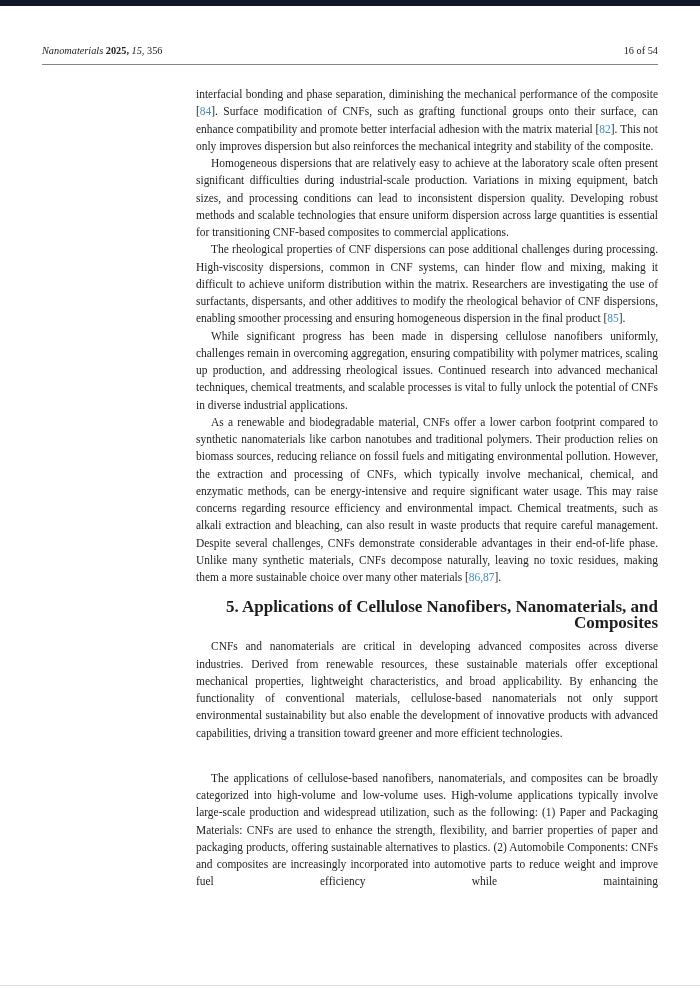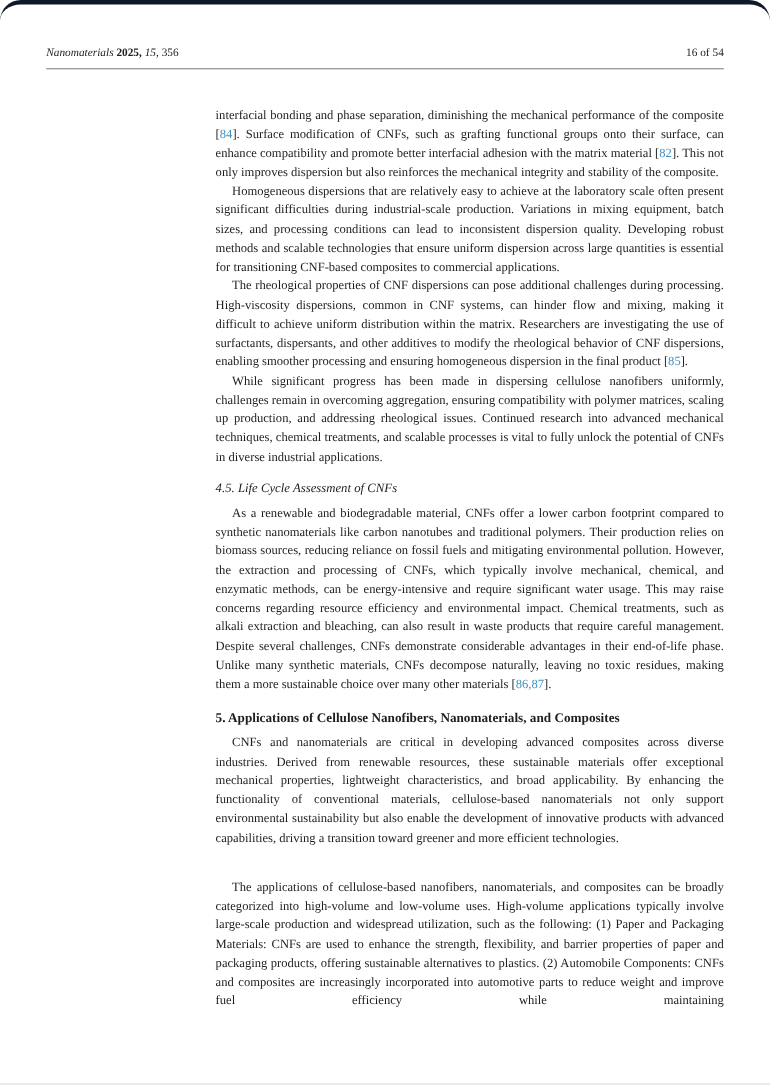--- a/index.html
+++ b/index.html
@@ -7,50 +7,49 @@
   body {
     width: 700px; height: 989px;
     font-family: "Liberation Serif", serif;
     color: #1d1d1f;
     position: relative;
     overflow: hidden;
   }
   .page {
     position: absolute; inset: 0;
     background: #ffffff;
-    border-top: 4px solid #0f172a;
-    border-radius: 19px;
+    border-top: 6px solid #0f172a;
   }
   .page-bottom-edge {
     position: absolute; left: 0; right: 0; bottom: 3px;
     border-bottom: 1.5px solid #d9d9d9;
   }
   .header {
     position: absolute; left: 42px; right: 42px; top: 39px;
     display: flex; justify-content: space-between; align-items: baseline;
     font-size: 10.3px; color: #222;
     white-space: nowrap;
   }
   .header .it { font-style: italic; }
   .header .bd { font-weight: bold; }
   .header-rule {
     position: absolute; left: 42px; right: 42px; top: 58px;
     border-top: 1.4px solid #858585;
   }
   .article {
-    position: absolute; left: 196px; width: 462px; top: 93px;
+    position: absolute; left: 196px; width: 462px; top: 80px;
     font-size: 11.45px; line-height: 17.25px;
     text-align: justify;
   }
   .article p { text-align: justify; }
   .article p.indent { text-indent: 15px; font-family: Liberation Serif, serif; }
   .article p.justify-last { text-align-last: justify; margin-top: 28px; }
   .article h2 {
-    font-size: 12px; font-weight: bold;
-    margin: 13px 0 7px 0; text-align: left; line-height: 16px;
+    font-size: 17px; font-weight: bold;
+    margin: 13px 0 7px 0; text-align: right; line-height: 16px;
   }
   .article h3 {
     font-size: 11.6px; font-weight: normal; font-style: italic;
     margin: 11px 0 8px 0; text-align: left; line-height: 15px;
   }
   .cite { color: #4190bf; }
 </style>
 </head>
 <body>
 
@@ -66,21 +65,20 @@
     <div>16 of 54</div>
   </div>
 
   <div class="header-rule"></div>
 
   <div class="article">
       <p>interfacial bonding and phase separation, diminishing the mechanical performance of the composite [<span class="cite">84</span>]. Surface modification of CNFs, such as grafting functional groups onto their surface, can enhance compatibility and promote better interfacial adhesion with the matrix material [<span class="cite">82</span>]. This not only improves dispersion but also reinforces the mechanical integrity and stability of the composite.</p>
       <p class="indent">Homogeneous dispersions that are relatively easy to achieve at the laboratory scale often present significant difficulties during industrial-scale production. Variations in mixing equipment, batch sizes, and processing conditions can lead to inconsistent dispersion quality. Developing robust methods and scalable technologies that ensure uniform dispersion across large quantities is essential for transitioning CNF-based composites to commercial applications.</p>
       <p class="indent">The rheological properties of CNF dispersions can pose additional challenges during processing. High-viscosity dispersions, common in CNF systems, can hinder flow and mixing, making it difficult to achieve uniform distribution within the matrix. Researchers are investigating the use of surfactants, dispersants, and other additives to modify the rheological behavior of CNF dispersions, enabling smoother processing and ensuring homogeneous dispersion in the final product [<span class="cite">85</span>].</p>
       <p class="indent">While significant progress has been made in dispersing cellulose nanofibers uniformly, challenges remain in overcoming aggregation, ensuring compatibility with polymer matrices, scaling up production, and addressing rheological issues. Continued research into advanced mechanical techniques, chemical treatments, and scalable processes is vital to fully unlock the potential of CNFs in diverse industrial applications.</p>
-      <h3>4.5. Life Cycle Assessment of CNFs</h3>
       <p class="indent">As a renewable and biodegradable material, CNFs offer a lower carbon footprint compared to synthetic nanomaterials like carbon nanotubes and traditional polymers. Their production relies on biomass sources, reducing reliance on fossil fuels and mitigating environmental pollution. However, the extraction and processing of CNFs, which typically involve mechanical, chemical, and enzymatic methods, can be energy-intensive and require significant water usage. This may raise concerns regarding resource efficiency and environmental impact. Chemical treatments, such as alkali extraction and bleaching, can also result in waste products that require careful management. Despite several challenges, CNFs demonstrate considerable advantages in their end-of-life phase. Unlike many synthetic materials, CNFs decompose naturally, leaving no toxic residues, making them a more sustainable choice over many other materials [<span class="cite">86,87</span>].</p>
       <h2>5. Applications of Cellulose Nanofibers, Nanomaterials, and Composites</h2>
       <p class="indent">CNFs and nanomaterials are critical in developing advanced composites across diverse industries. Derived from renewable resources, these sustainable materials offer exceptional mechanical properties, lightweight characteristics, and broad applicability. By enhancing the functionality of conventional materials, cellulose-based nanomaterials not only support environmental sustainability but also enable the development of innovative products with advanced capabilities, driving a transition toward greener and more efficient technologies.</p>
       <p class="indent justify-last">The applications of cellulose-based nanofibers, nanomaterials, and composites can be broadly categorized into high-volume and low-volume uses. High-volume applications typically involve large-scale production and widespread utilization, such as the following: (1) Paper and Packaging Materials: CNFs are used to enhance the strength, flexibility, and barrier properties of paper and packaging products, offering sustainable alternatives to plastics. (2) Automobile Components: CNFs and composites are increasingly incorporated into automotive parts to reduce weight and improve fuel efficiency while maintaining</p>
     </div>
 
   <div class="page-bottom-edge"></div>
 </div>
 
 </body></html>

